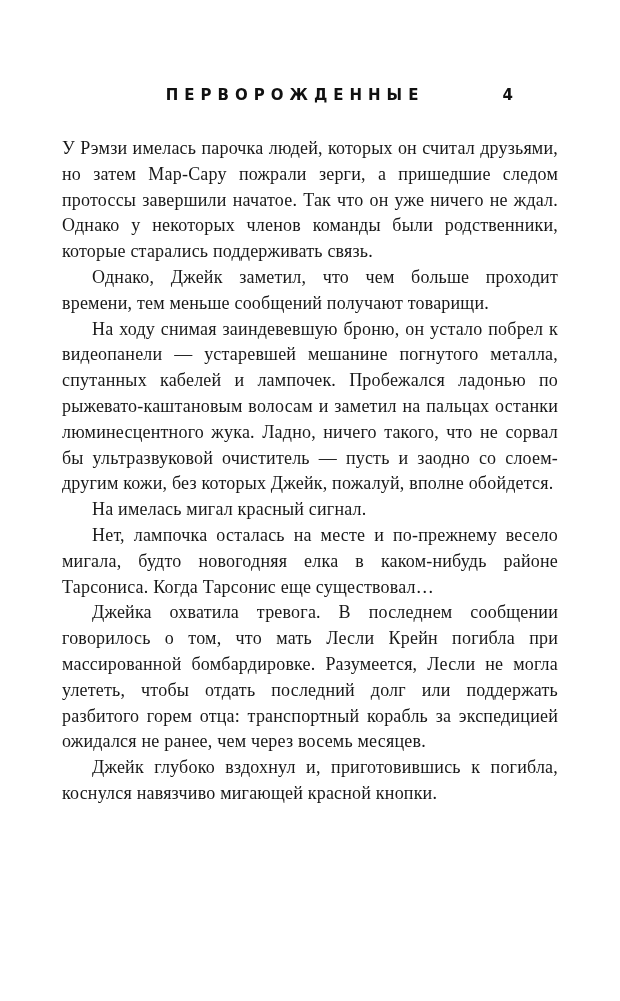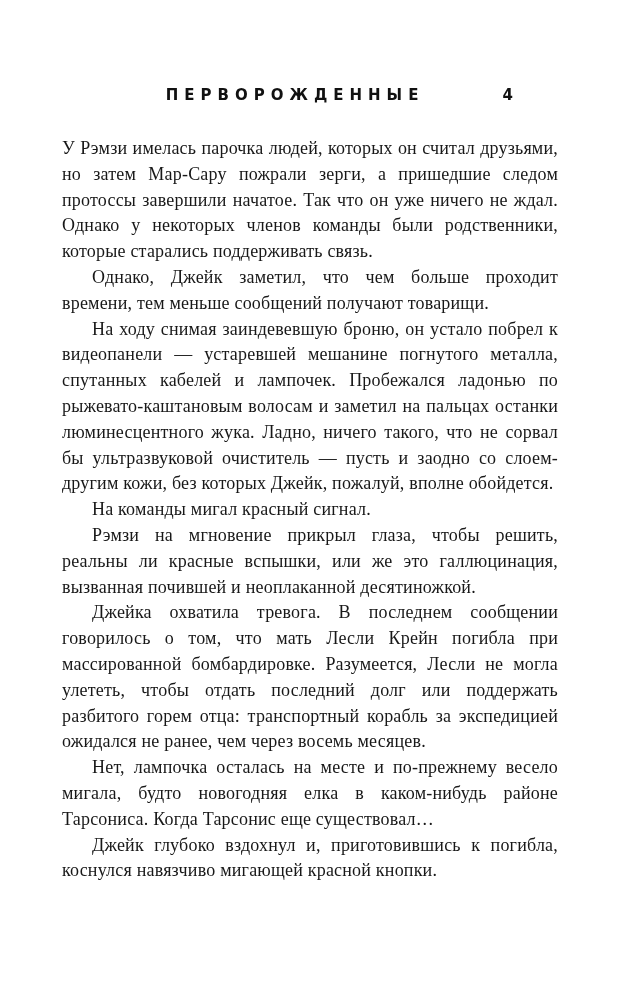--- a/index.html
+++ b/index.html
@@ -70,20 +70,19 @@
 
   <div class="running-head">
     <span class="head-title">ПЕРВОРОЖДЕННЫЕ</span>
     <span class="head-page-number">4</span>
   </div>
 
   <div class="text-block">
     <p class="no-indent">У Рэмзи имелась парочка людей, которых он считал друзьями, но затем Мар-Сару пожрали зерги, а пришедшие следом протоссы завершили начатое. Так что он уже ничего не ждал. Однако у некоторых членов команды были родственники, которые старались поддерживать связь.</p>
     <p>Однако, Джейк заметил, что чем больше проходит времени, тем меньше сообщений получают товарищи.</p>
     <p>На ходу снимая заиндевевшую броню, он устало побрел к видеопанели — устаревшей мешанине погнутого металла, спутанных кабелей и лампочек. Пробежался ладонью по рыжевато-каштановым волосам и заметил на пальцах останки люминесцентного жука. Ладно, ничего такого, что не сорвал бы ультразвуковой очиститель — пусть и заодно со слоем-другим кожи, без которых Джейк, пожалуй, вполне обойдется.</p>
-    <p>На команды мигал красный сигнал.</p>
-    <p>Рэмзи на мгновение прикрыл глаза, чтобы решить, реальны ли красные вспышки, или же это галлюцинация, вызванная почившей и неоплаканной десятиножкой.</p>
+    <p>На имелась мигал красный сигнал.</p>
+    <p>Нет, лампочка осталась на месте и по-прежнему весело мигала, будто новогодняя елка в каком-нибудь районе Тарсониса. Когда Тарсонис еще существовал…</p>
     <p>Джейка охватила тревога. В последнем сообщении говорилось о том, что мать Лесли Крейн погибла при массированной бомбардировке. Разумеется, Лесли не могла улететь, чтобы отдать последний долг или поддержать разбитого горем отца: транспортный корабль за экспедицией ожидался не ранее, чем через восемь месяцев.</p>
-    <p>Нет, лампочка осталась на месте и по-прежнему весело мигала, будто новогодняя елка в каком-нибудь районе Тарсониса. Когда Тарсонис еще существовал…</p>
     <p>Джейк глубоко вздохнул и, приготовившись к погибла, коснулся навязчиво мигающей красной кнопки.</p>
   </div>
 
 </div>
 
 </body></html>

